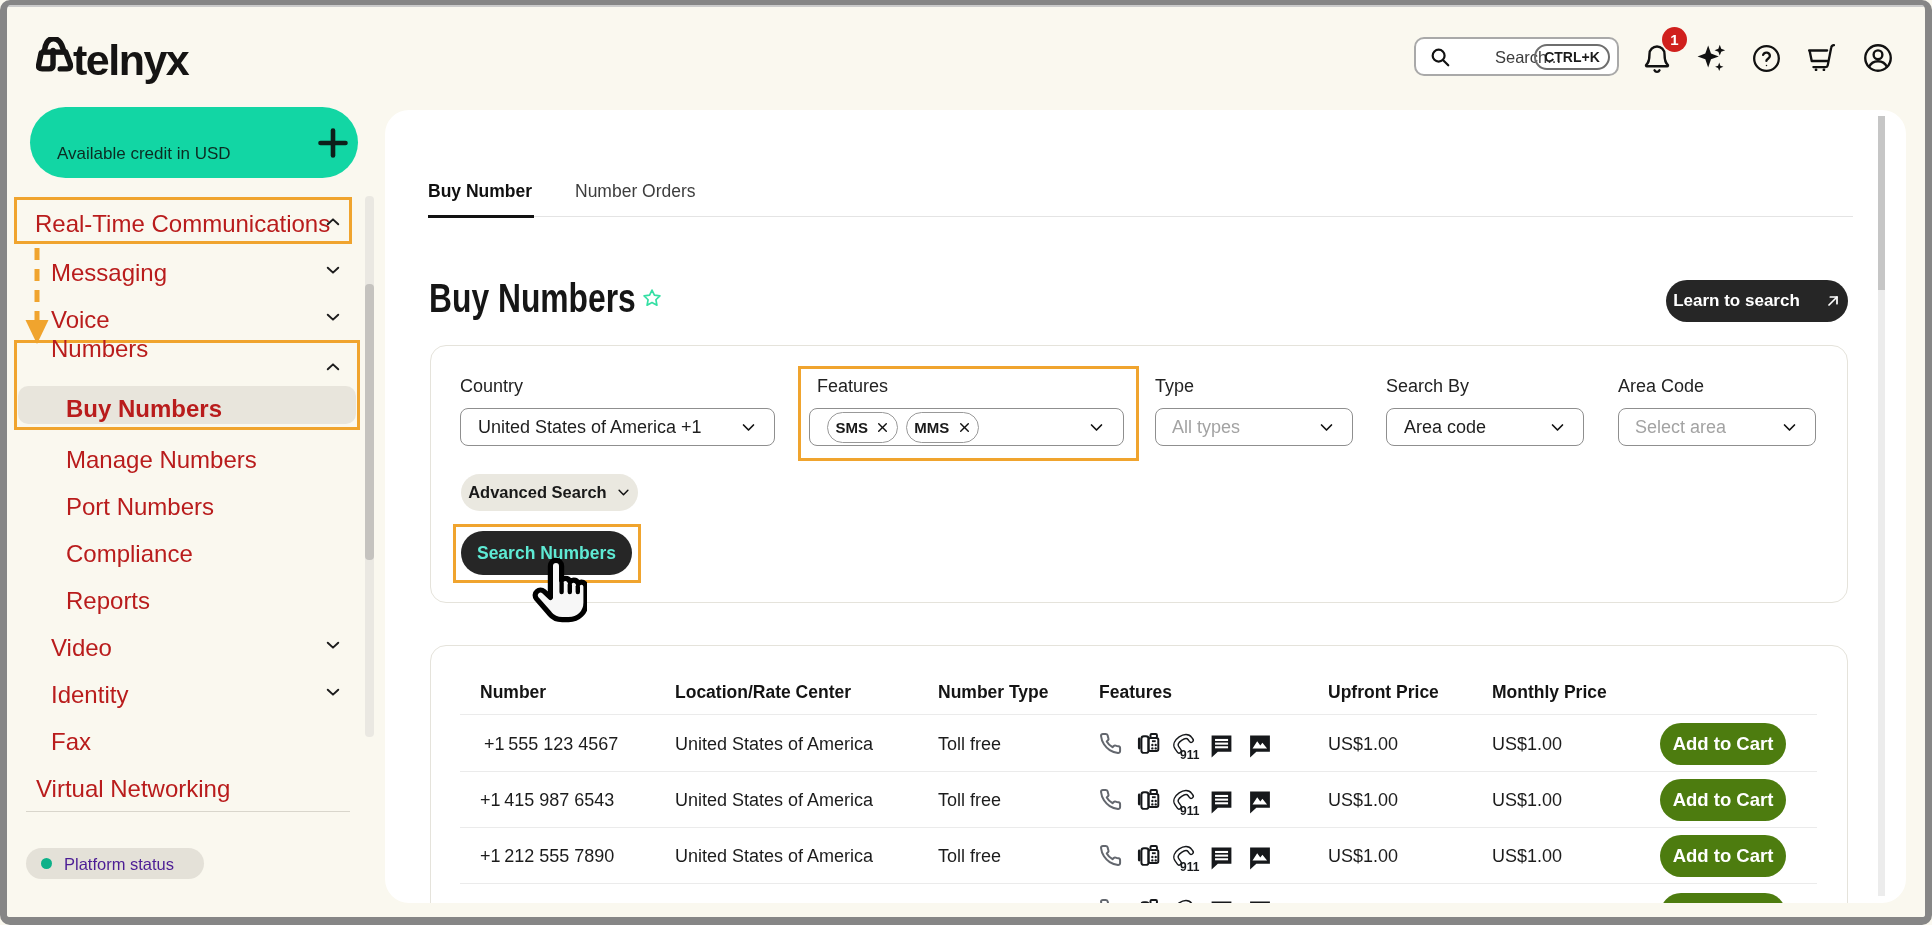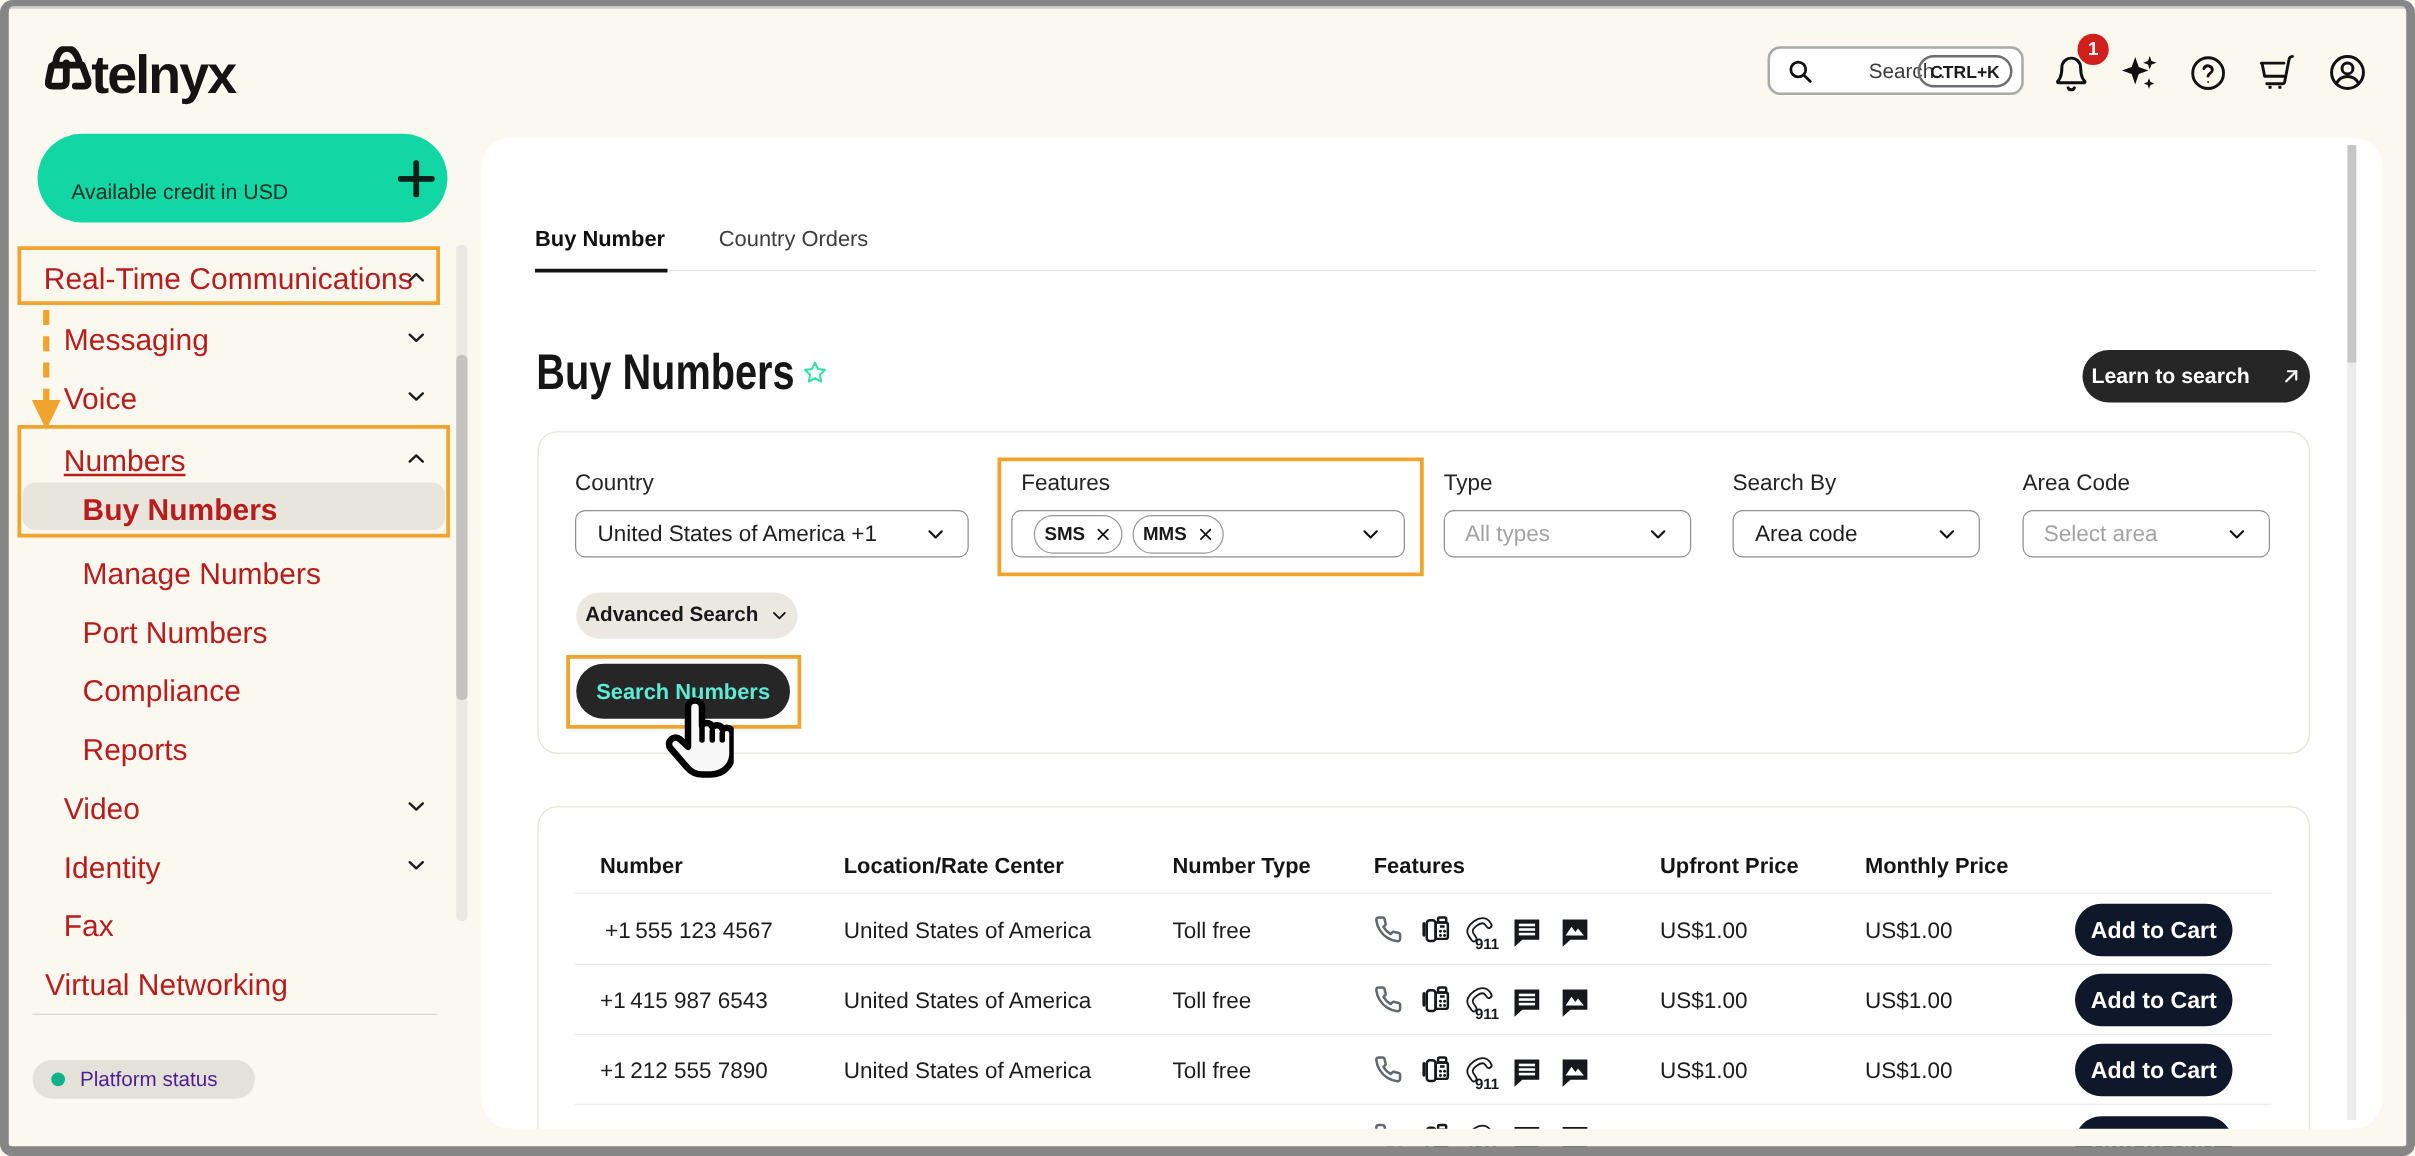--- a/index.html
+++ b/index.html
@@ -53,21 +53,21 @@
         font-size:15px;font-weight:bold;color:#191919;}
   #advbtn{left:461px;top:474px;width:177px;height:37px;border-radius:19px;background:#eae8e0;
           font-size:16.5px;font-weight:bold;color:#191919;}
   #snbox{left:453px;top:524px;width:188px;height:59px;border:3px solid #f0a42e;box-sizing:border-box;}
   #snbtn{left:461px;top:531px;width:171px;height:44px;border-radius:22px;background:#262626;color:#5eead4;
          font-size:17.5px;font-weight:bold;}
   #resultcard{left:430px;top:645px;width:1418px;height:300px;background:#fff;border:1.5px solid #e5e3db;border-radius:16px;box-sizing:border-box;}
   .th{font-size:17.5px;font-weight:bold;color:#141414;white-space:nowrap;}
   .td{font-size:18px;color:#1c1c1c;white-space:nowrap;}
   .rowline{left:460px;width:1357px;height:1px;background:#ebebeb;}
-  .cartbtn{left:1660px;width:126px;height:42px;border-radius:21px;background:#0f172a;color:#fff;
+  .cartbtn{left:1660px;width:126px;height:42px;border-radius:21px;background:#4d7c0f;color:#fff;
            font-size:18.5px;font-weight:bold;}
   .vcenter{display:flex;align-items:center;justify-content:center;}
   svg text{font-family:"Liberation Sans",sans-serif;}
 </style>
 </head>
 <body>
 
 <div class="abs" id="maincard"></div>
 <div class="abs" id="mctrack"></div>
 <div class="abs" id="mcthumb"></div>
@@ -130,21 +130,21 @@
 <div class="abs navtxt" style="left:51px;top:259px;">Messaging</div>
 <svg class="abs" style="left:324px;top:261px;" width="18" height="18" viewBox="0 0 24 24" fill="none" stroke="#1d1d1d" stroke-width="2.6" stroke-linecap="round" stroke-linejoin="round">
     <polyline points="5,9 12,15.5 19,9"></polyline>
   </svg>
 <div class="abs navtxt" style="left:51px;top:306px;">Voice</div>
 <svg class="abs" style="left:324px;top:308px;" width="18" height="18" viewBox="0 0 24 24" fill="none" stroke="#1d1d1d" stroke-width="2.6" stroke-linecap="round" stroke-linejoin="round">
     <polyline points="5,9 12,15.5 19,9"></polyline>
   </svg>
 <div class="abs" id="numbox"></div>
 <div class="abs" id="buypill"></div>
-<div class="abs navtxt" style="left:51px;top:356px;text-decoration:underline;">Numbers</div>
+<div class="abs navtxt" style="left:51px;top:335px;">Numbers</div>
 <svg class="abs" style="left:324px;top:358px;" width="18" height="18" viewBox="0 0 24 24" fill="none" stroke="#1d1d1d" stroke-width="2.6" stroke-linecap="round" stroke-linejoin="round">
     <polyline points="5,15 12,8.5 19,15"></polyline>
   </svg>
 <div class="abs navtxt" style="left:66px;top:395px;font-weight:bold;">Buy Numbers</div>
 <div class="abs navtxt" style="left:66px;top:446px;">Manage Numbers</div>
 <div class="abs navtxt" style="left:66px;top:493px;">Port Numbers</div>
 <div class="abs navtxt" style="left:66px;top:540px;">Compliance</div>
 <div class="abs navtxt" style="left:66px;top:587px;">Reports</div>
 <div class="abs navtxt" style="left:51px;top:634px;">Video</div>
 <svg class="abs" style="left:324px;top:636px;" width="18" height="18" viewBox="0 0 24 24" fill="none" stroke="#1d1d1d" stroke-width="2.6" stroke-linecap="round" stroke-linejoin="round">
@@ -162,21 +162,21 @@
 <div class="abs" id="plattxt">Platform status</div>
 <div class="abs" id="sbtrack"></div>
 <div class="abs" id="sbthumb"></div>
 
 <svg class="abs" style="left:24px;top:246px;" width="28" height="102" viewBox="0 0 28 102">
   <line x1="13" y1="2" x2="13" y2="76" stroke="#f0a42e" stroke-width="5" stroke-dasharray="12 9"></line>
   <path d="M1.5 74 L24.5 74 L13 98 Z" fill="#f0a42e"></path>
 </svg>
 
 <div class="abs" id="tab1">Buy Number</div>
-<div class="abs" id="tab2">Country Orders</div>
+<div class="abs" id="tab2">Number Orders</div>
 <div class="abs" id="tabline"></div>
 <div class="abs" id="tabul"></div>
 <div class="abs" id="title">Buy Numbers</div>
 <svg class="abs" style="left:642px;top:288px;" width="20" height="20" viewBox="0 0 24 24" fill="none" stroke="#35dfa4" stroke-width="2" stroke-linejoin="round">
     <path d="M12 2.5 L14.9 8.6 L21.5 9.5 L16.7 14.1 L17.9 20.7 L12 17.5 L6.1 20.7 L7.3 14.1 L2.5 9.5 L9.1 8.6 Z"></path>
   </svg>
 <div class="abs vcenter" id="learnbtn">
     <span style="margin-right:9px;">Learn to search</span>
     <svg width="16" height="16" viewBox="0 0 24 24" fill="none" stroke="#fff" stroke-width="2.6" stroke-linecap="round" stroke-linejoin="round">
       <line x1="6" y1="18" x2="18" y2="6"></line>

